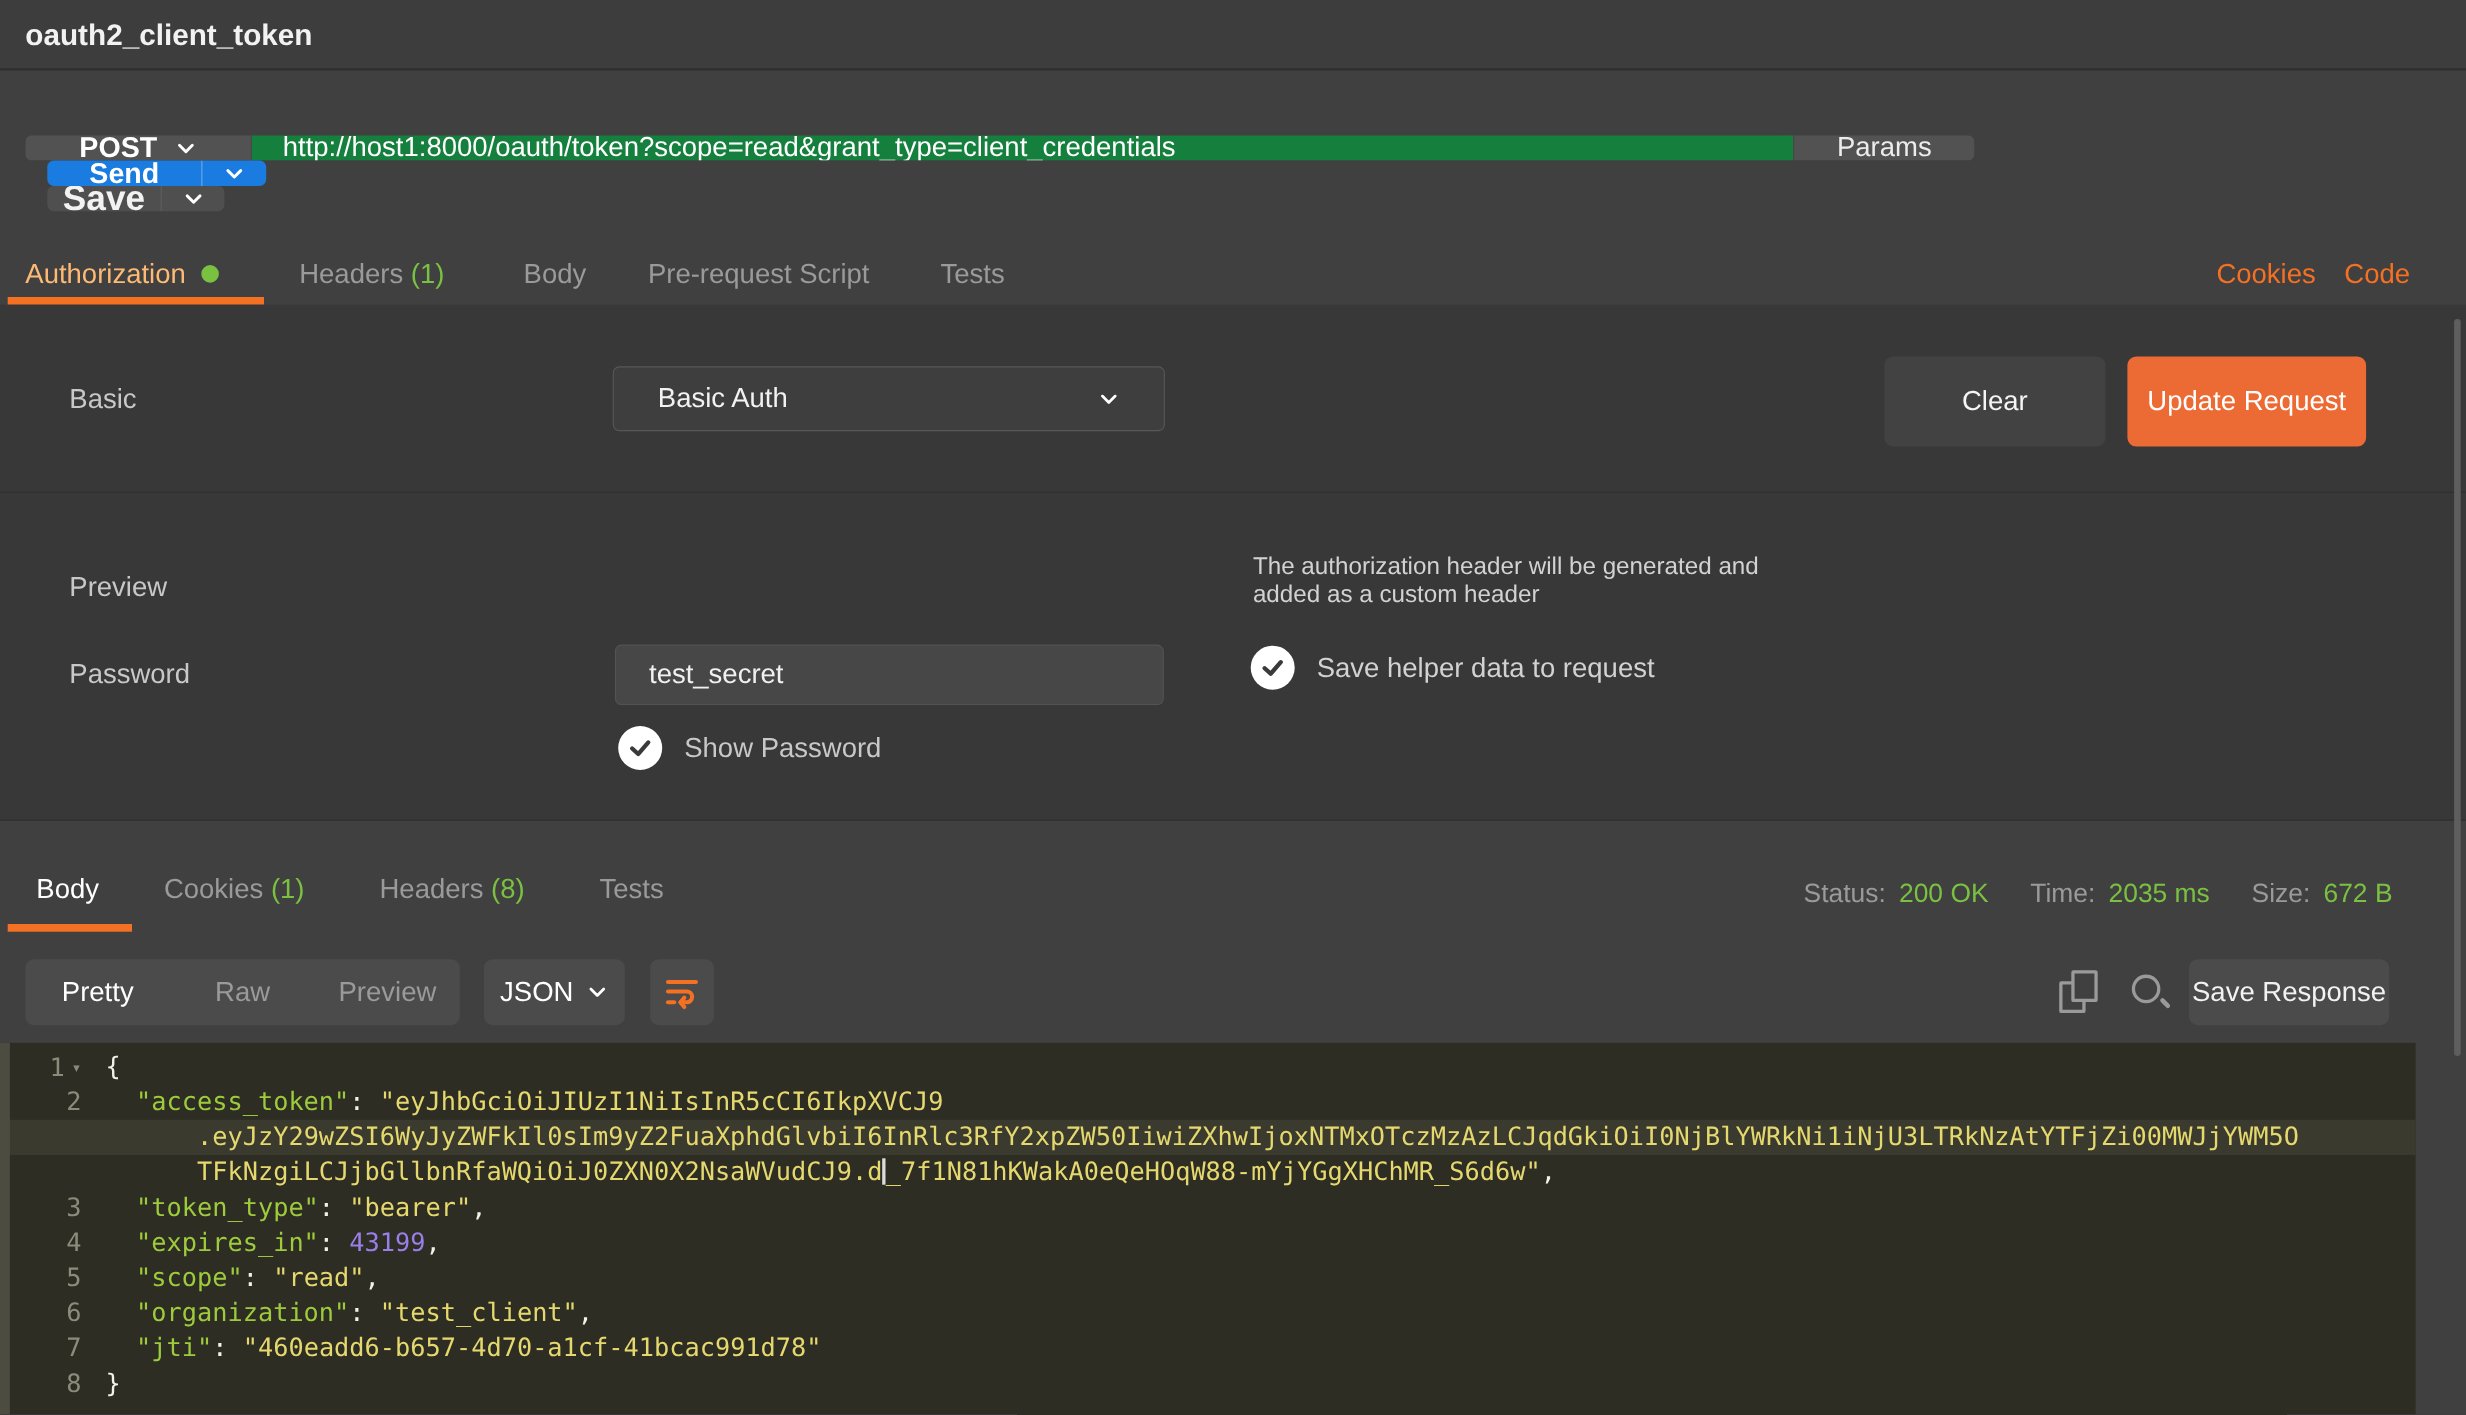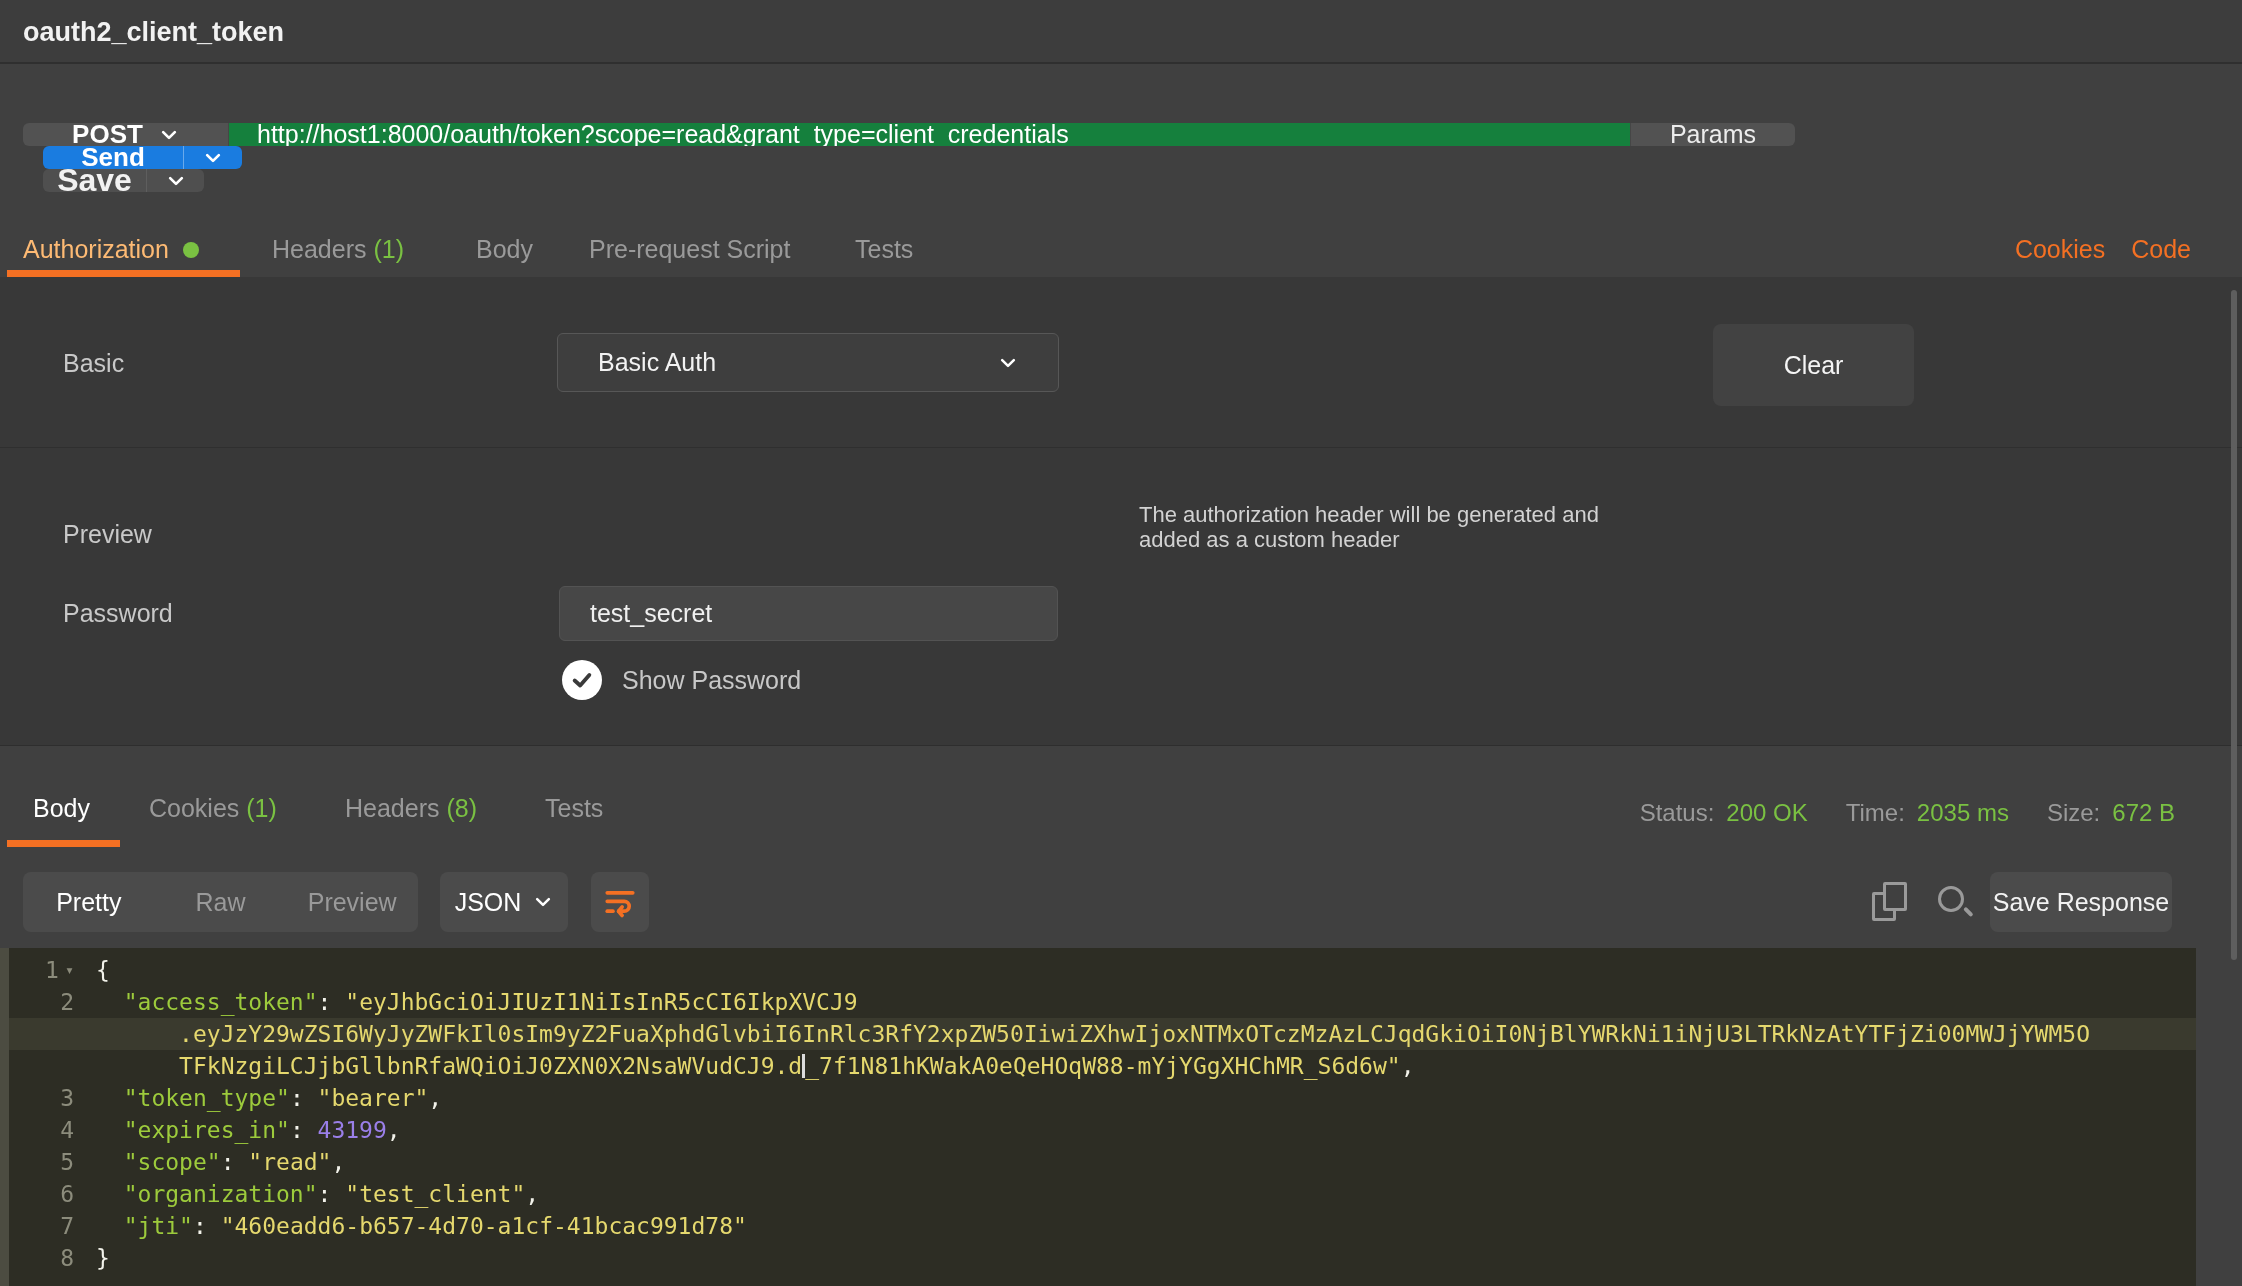--- a/index.html
+++ b/index.html
@@ -197,36 +197,47 @@
   <div class="form-label" style="top:72px">Basic</div>
   <div class="dd">
     <span>Basic Auth</span>
     <svg class="chev dd-chev" viewBox="0 0 24 24" fill="none" stroke="#ffffff" stroke-width="3" stroke-linecap="round" stroke-linejoin="round">
         <polyline points="5 8.5 12 15.5 19 8.5"></polyline>
       </svg>
   </div>
   <div class="btn-clear">
     <span>Clear</span>
   </div>
+  <div class="btn-update">
+    <span>Update Request</span>
+  </div>
   <div class="auth-divider"></div>
 
   <div class="form-label" style="top:230px; line-height:55px">Preview</div>
   <div class="form-label" style="top:309px; line-height:55px">Password</div>
   <input class="cred-input" style="top: 309px;" readonly="" value="test_secret">
 
   <div class="showpw">
     <span class="check-circle">
       <svg viewBox="0 0 24 24" fill="none" stroke="#3a3a3a" stroke-width="4.2" stroke-linecap="round" stroke-linejoin="round">
           <polyline points="4 12.5 10 18 20 6.5"></polyline>
         </svg>
     </span>
     <span class="lbl">Show Password</span>
   </div>
 
   <div class="helper-note">The authorization header will be generated and added as a custom header</div>
+  <div class="save-helper">
+    <span class="check-circle">
+      <svg viewBox="0 0 24 24" fill="none" stroke="#3a3a3a" stroke-width="4.2" stroke-linecap="round" stroke-linejoin="round">
+          <polyline points="4 12.5 10 18 20 6.5"></polyline>
+        </svg>
+    </span>
+    <span class="lbl">Save helper data to request</span>
+  </div>
 </div>
 
 <div class="resp-header">
   <div class="tab active" style="left:33px">
     <span>Body</span>
   </div>
   <div class="tab" style="left:149px">
     <span>Cookies</span>
     <span class="count">(1)</span>
   </div>

